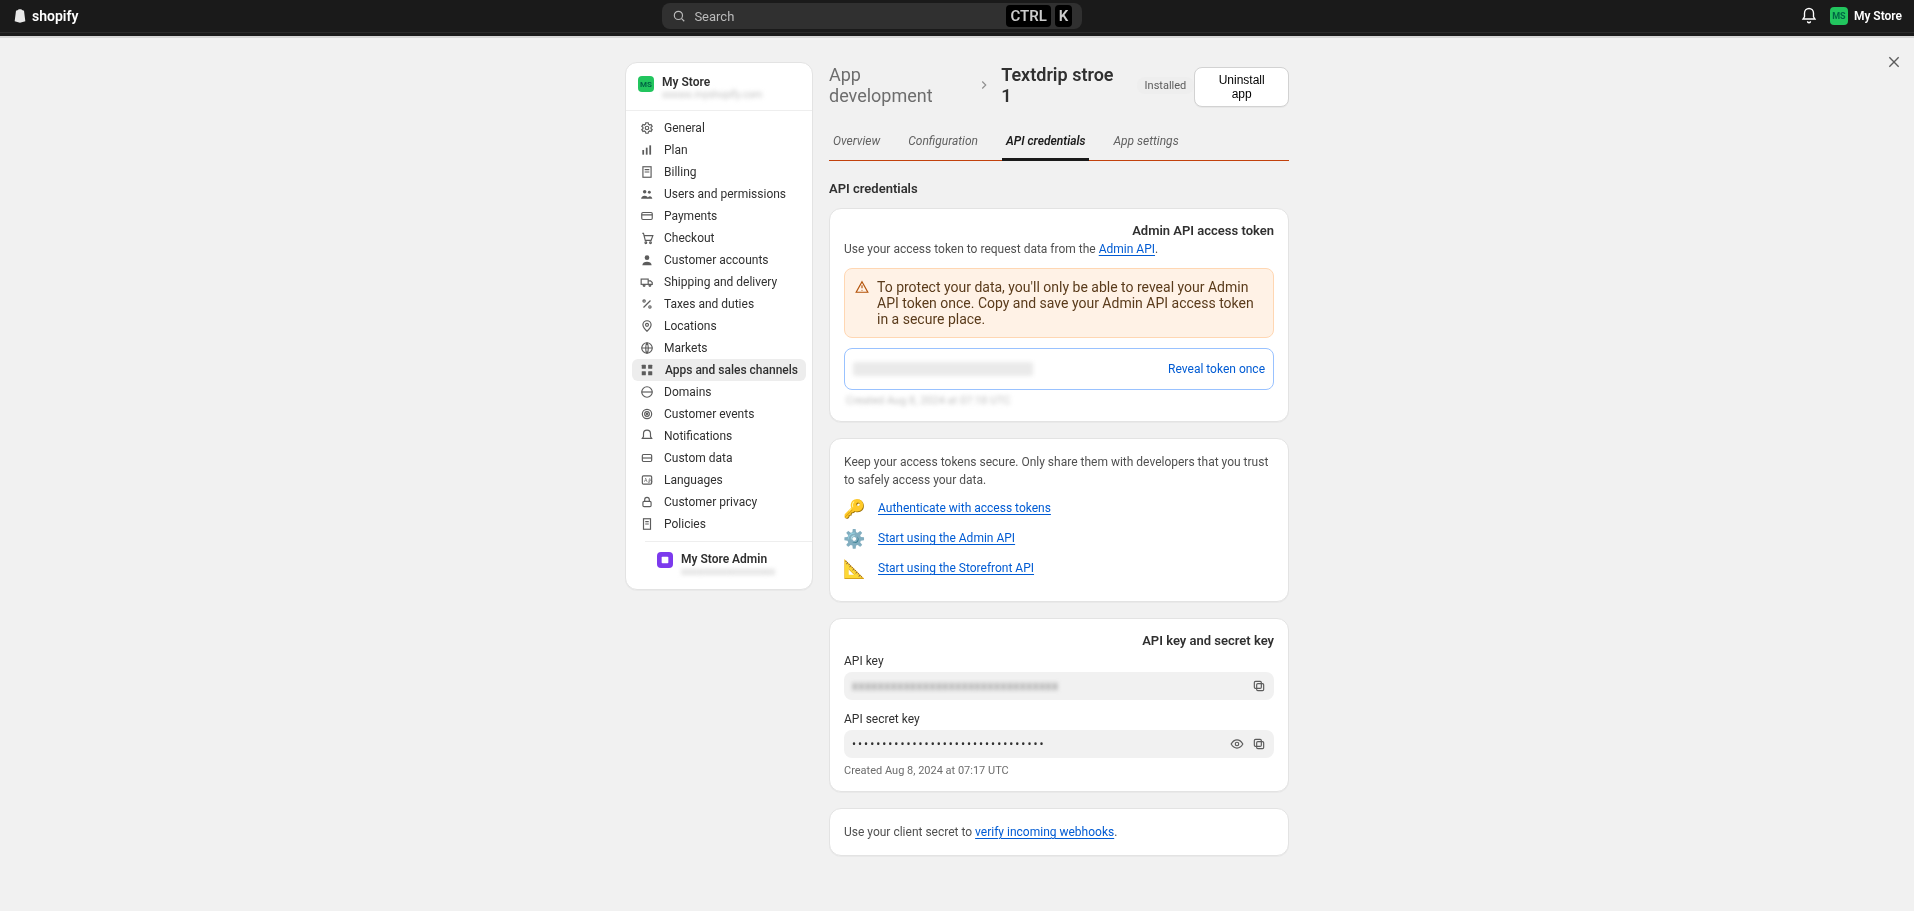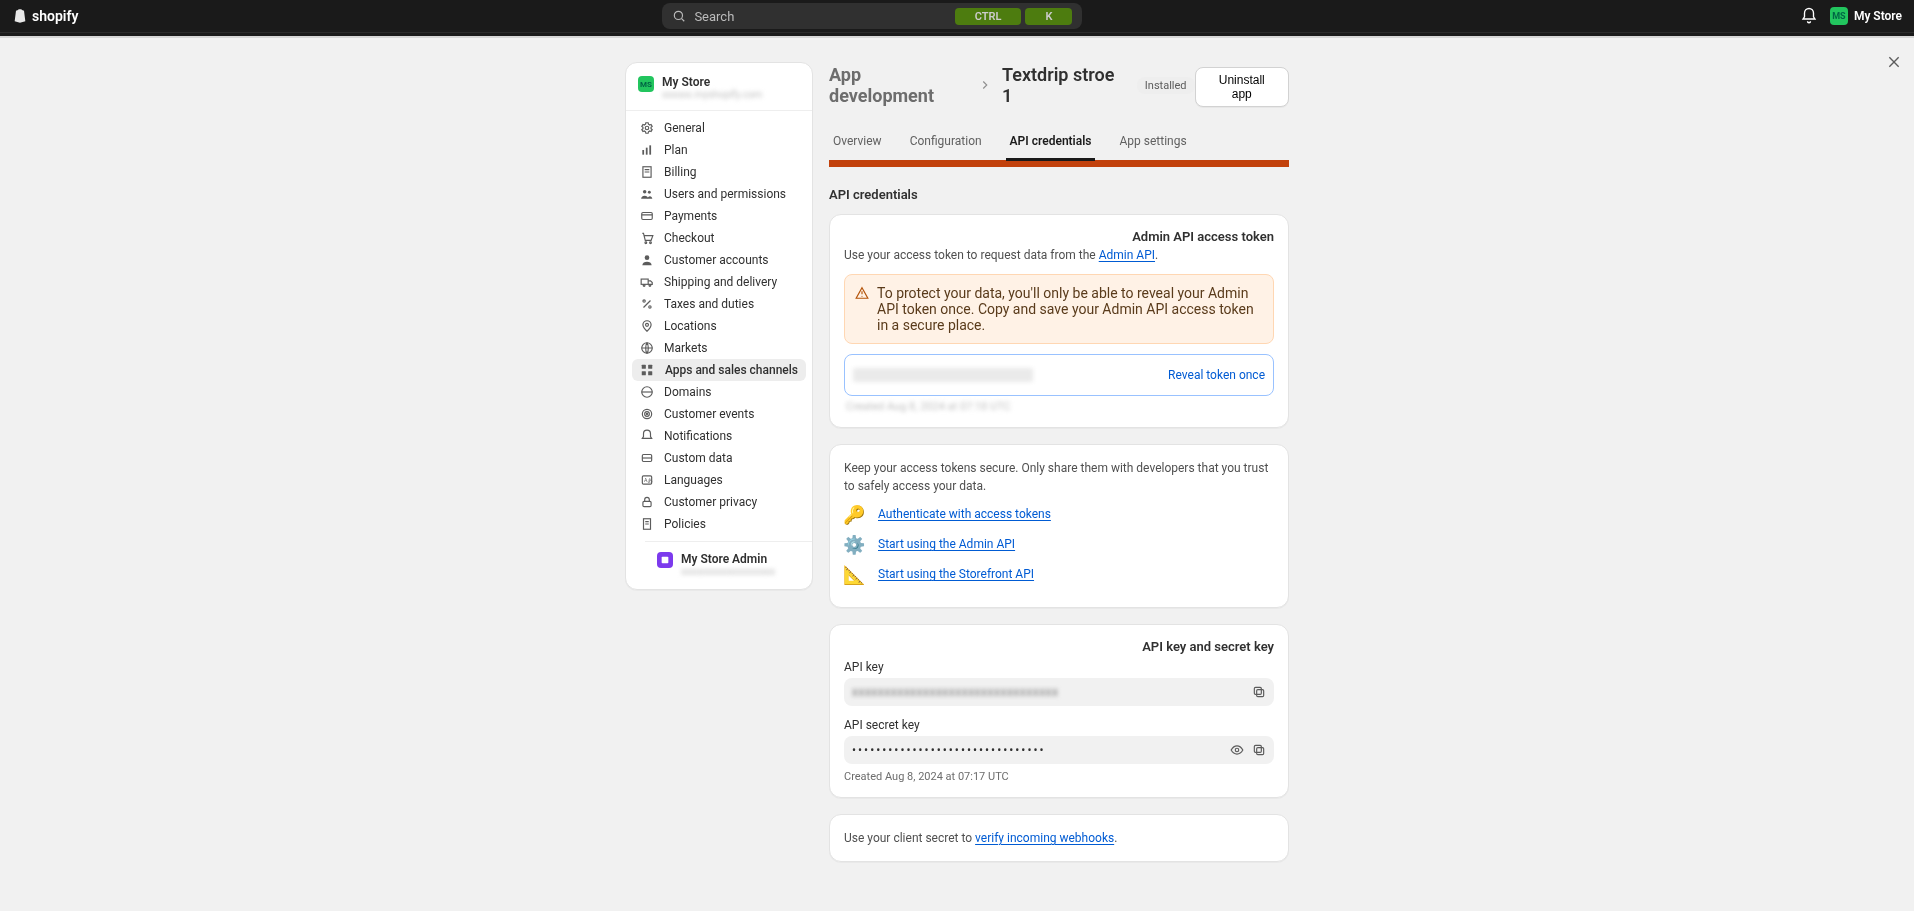--- a/index.html
+++ b/index.html
@@ -40,25 +40,25 @@
     width: 420px;
     height: 26px;
     justify-content: space-between;
   }
   .topbar .search .left { display: flex; align-items: center; gap: 8px; }
   .topbar .kbd {
     display: flex;
     gap: 4px;
   }
   .topbar .kbd span {
-    background: #4d7c0f;
+    background: #000000;
     color: #ccc;
     border-radius: 4px;
-    font-size: 11px;
-    padding: 2px 20px;
+    font-size: 15px;
+    padding: 2px 4px;
     font-weight: 600;
   }
   .topbar .spacer-right { flex: 1 1 0; }
   .topbar .right { display: flex; align-items: center; gap: 12px; color: #fff; }
   .avatar-sq {
     width: 18px; height: 18px; border-radius: 4px; background: #22c55e;
     color:#064; font-size: 9px; display:flex;align-items:center;justify-content:center;font-weight:700;
   }
   .topbar .storebtn { display:flex; align-items:center; gap:6px; font-size:12px; font-weight:600;}
 
@@ -139,21 +139,21 @@
 
   
   .main {
     flex: 0 0 460px;
     width: 460px;
   }
   .breadcrumb {
     display:flex; align-items:center; gap:10px;
     padding: 2px 0 6px;
   }
-  .breadcrumb .bc-a { font-size:18px; font-weight:700; color:#6d6d6d;}
+  .breadcrumb .bc-a { font-size:18px; font-weight:400; color:#6d6d6d;}
   .breadcrumb .bc-b { font-size:18px; font-weight:650; }
   .badge {
     font-size: 11px;
     color:#5c5c5c;
     background:#eee;
     border-radius: 8px;
     padding: 2px 8px;
   }
   .hdr-row { display:flex; align-items:center; justify-content:space-between; }
   .btn-outline {
@@ -162,22 +162,23 @@
     border-radius:8px;
     padding:5px 12px;
     font-size:12px;
     cursor:pointer;
     box-shadow: 0 1px 0 rgba(0,0,0,.04);
   }
 
   .tabs {
     display:flex;
     gap: 6px;
-    border-bottom:7px solid #c2410c;
+    border-bottom:1px solid #c2410c;
     margin-top: 14px;
+    font-style: italic;
   }
   .tab {
     padding: 8px 4px 10px;
     margin-right: 14px;
     font-size:12px;
     color:#616161;
     cursor:pointer;
   }
   .tab.active {
     color:#1a1a1a;

